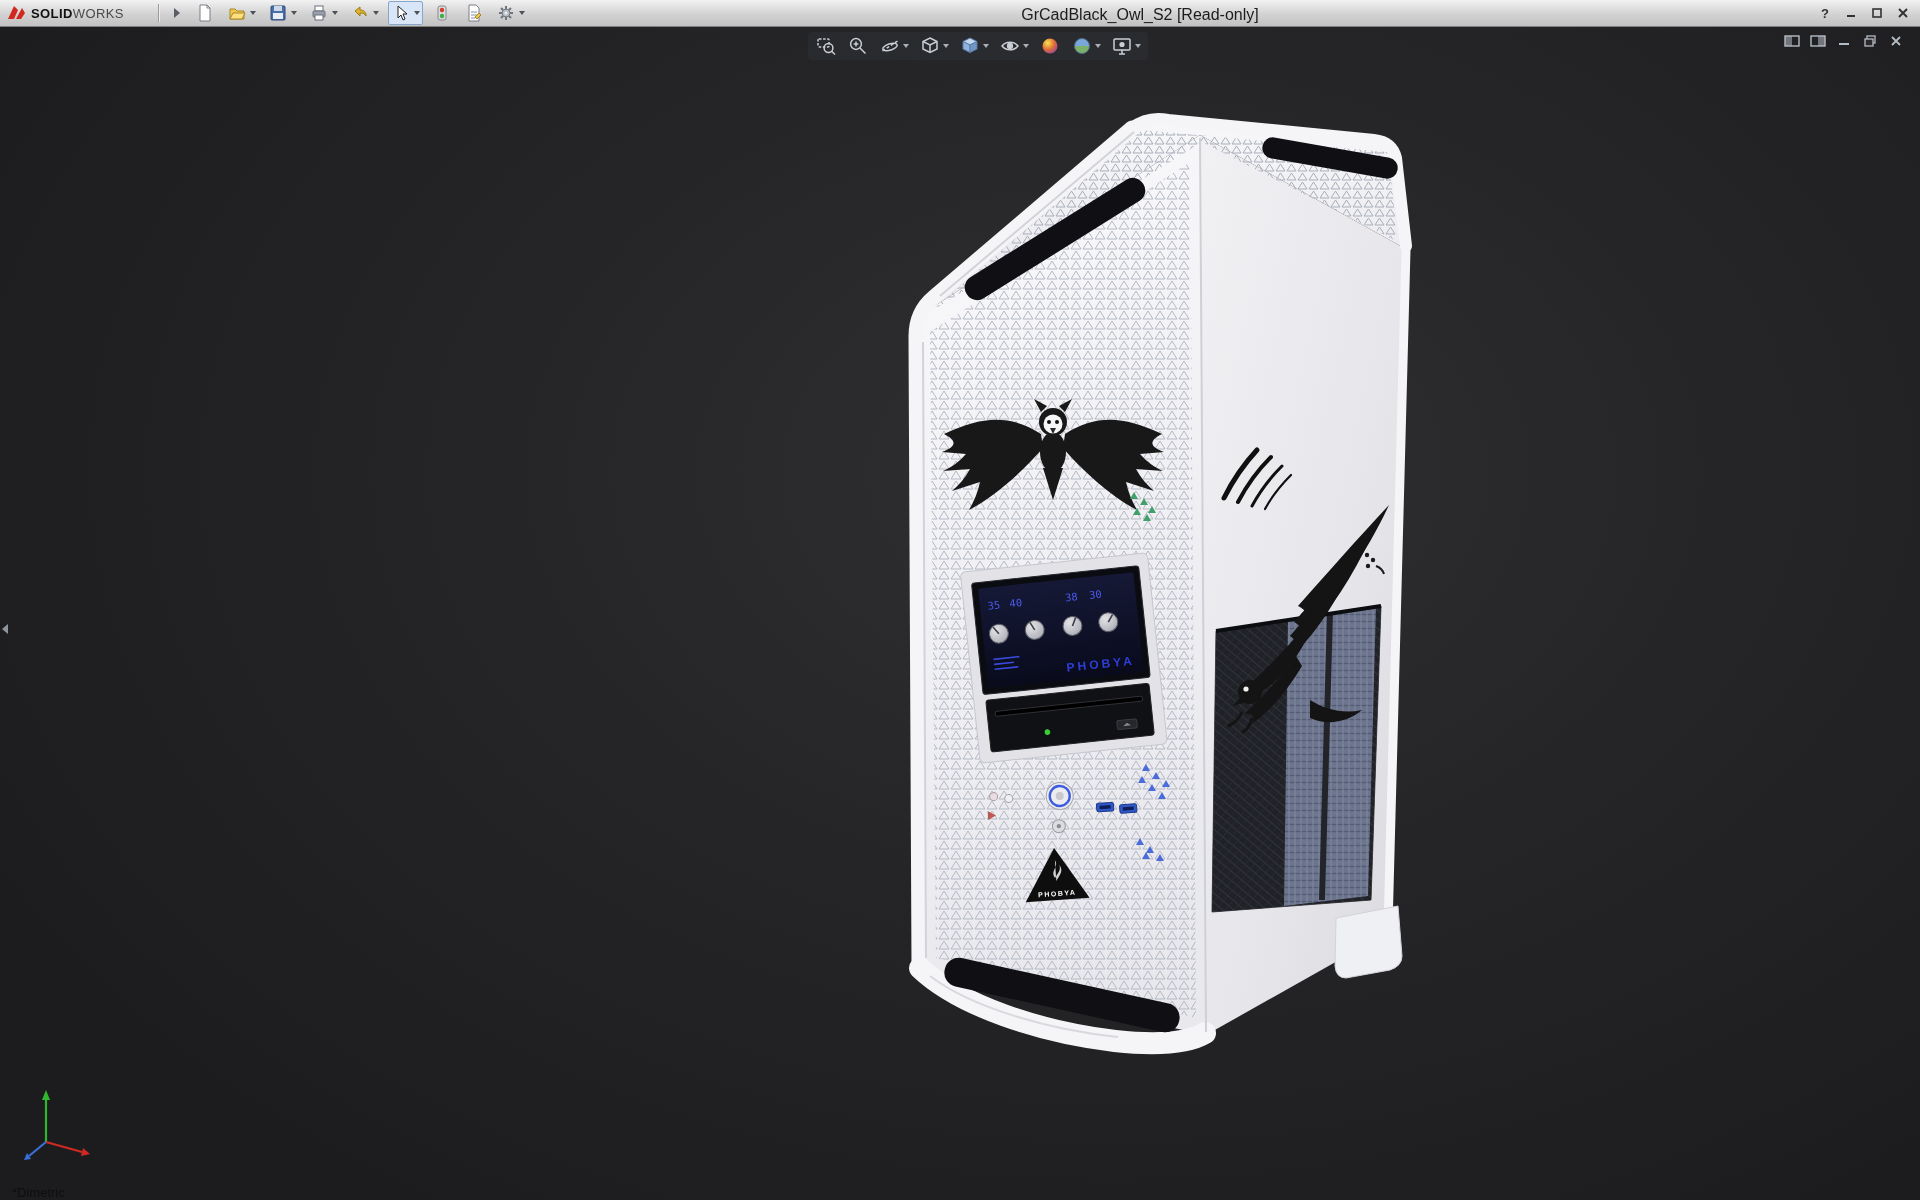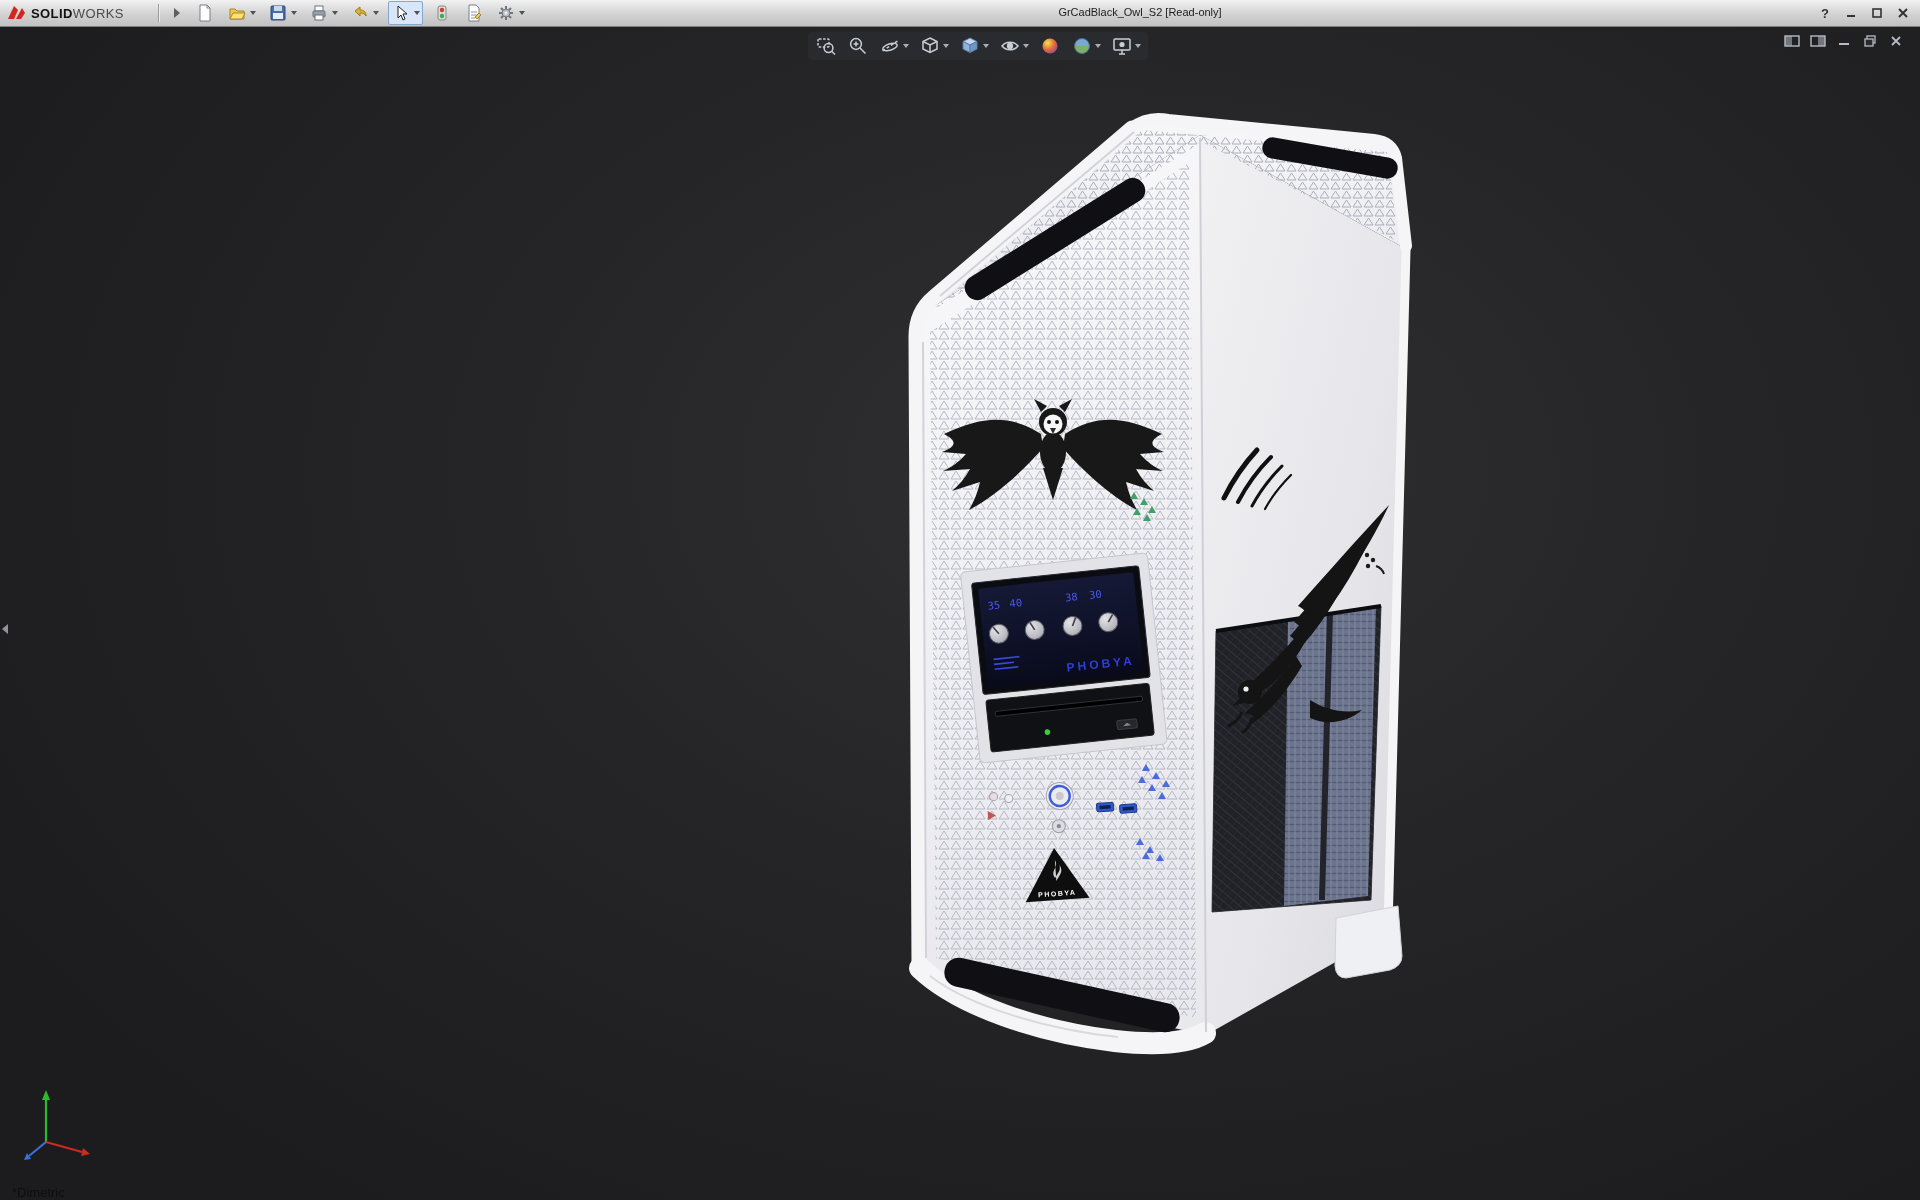--- a/index.html
+++ b/index.html
@@ -18,21 +18,21 @@
   .brand-text{font-size:13px;letter-spacing:.4px;color:#1a1a1a;}
   .brand-text b{font-weight:bold;color:#111;}
   .brand-text .light{font-weight:normal;color:#4a4a4a;}
   .tb-sep{position:absolute;left:158px;top:4px;width:1px;height:18px;background:#9a9a9a;box-shadow:1px 0 0 #eee;}
   .tb-icons{position:absolute;left:168px;top:2px;display:flex;align-items:center;gap:6px;height:22px;}
   .tb-btn{display:flex;align-items:center;height:22px;padding:0 2px;border-radius:2px;border:1px solid transparent;}
   .tb-btn.active{background:#d8e6f8;border:1px solid #86a7cc;}
   .dd{width:0;height:0;border-left:3.5px solid transparent;border-right:3.5px solid transparent;border-top:4px solid #4d5158;margin-left:3px;}
   .doc-title{
     position:absolute;left:1140px;top:6px;transform:translateX(-50%);
-    font-size:11px;color:#1c1c1c;white-space:nowrap;
+    font-size:16px;color:#1c1c1c;white-space:nowrap;
   }
   .win-controls{position:absolute;right:6px;top:2px;display:flex;align-items:center;gap:4px;height:22px;}
   .win-btn{width:22px;height:20px;display:flex;align-items:center;justify-content:center;border-radius:2px;color:#333;font-size:13px;font-weight:bold;}
   
   .viewport{
     position:absolute;top:26px;left:0;width:1920px;height:1174px;
     background:radial-gradient(1300px 900px at 58% 38%, #303032 0%, #252527 48%, #1c1c1e 100%);
     overflow:hidden;
   }
   .headsup{

